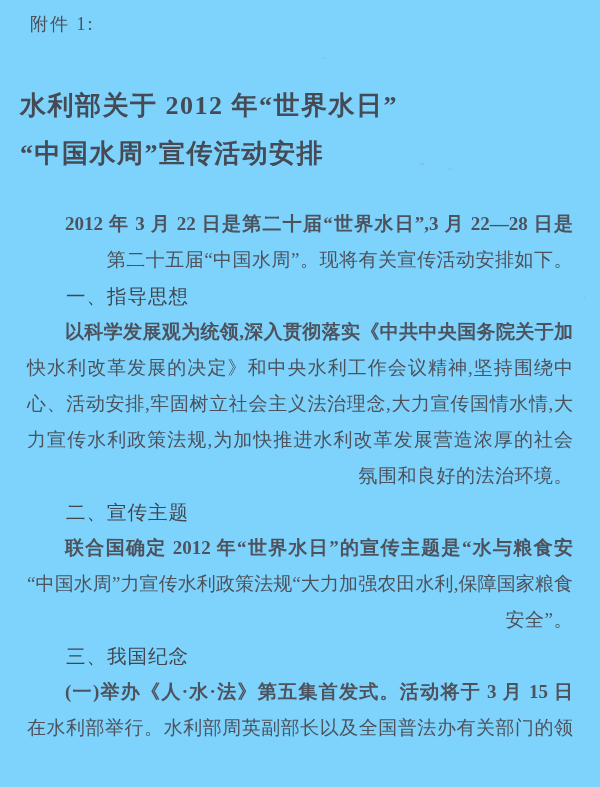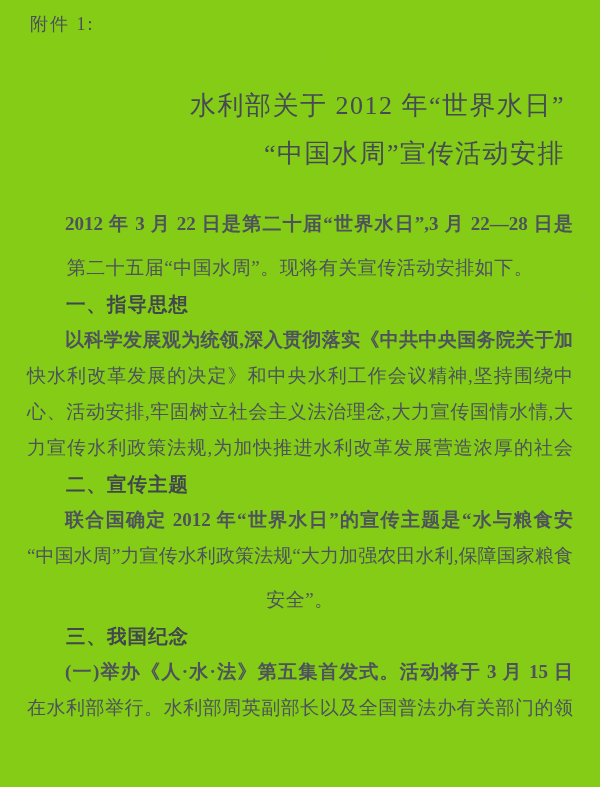--- a/index.html
+++ b/index.html
@@ -12,41 +12,41 @@
     position: relative;
     background: #fdfdfe;
     overflow: hidden;
     font-family: "Liberation Serif", "DejaVu Serif", serif;
     color: #4d525d;
     -webkit-font-smoothing: antialiased;
   }
   .scan-page {
     position: absolute;
     inset: 0;
-    background: #84cc16;
+    background: #7dd3fc;
   }
   .attachment-label {
     position: absolute;
     top: 12px;
     left: 30px;
     font-size: 18px;
     letter-spacing: 2px;
     font-weight: 500;
     color: #4b505b;
     white-space: nowrap;
   }
   .doc-title {
     position: absolute;
     top: 82px;
     left: 20px;
     width: 545px;
-    text-align: right;
+    text-align: left;
     font-size: 26px;
     line-height: 48px;
-    font-weight: normal;
+    font-weight: bold;
     letter-spacing: 1.5px;
     color: #454a55;
   }
   .doc-body {
     position: absolute;
     top: 206px;
     left: 27px;
     width: 546px;
     font-size: 19px;
     line-height: 36px;
@@ -61,27 +61,26 @@
     text-align-last: justify;
     white-space: normal;
     font-weight: bold;
   }
   .line.body-full {
     text-align: justify;
     text-align-last: justify;
     white-space: normal;
   }
   .line.body-end {
-    text-align: center;
+    text-align: right;
     letter-spacing: 0.5px;
-    margin-top: 8px;
   }
   .line.heading {
     font-family: "Liberation Sans", "DejaVu Sans", sans-serif;
-    font-weight: bold;
+    font-weight: normal;
     text-indent: 2em;
     font-size: 19.5px;
     letter-spacing: 1px;
     color: #41464f;
   }
   
   .speck {
     position: absolute;
     background: #9aa0a8;
     border-radius: 50%;
@@ -105,20 +104,21 @@
   </div>
 
   <div class="doc-body">
       <div class="line para-first">2012 年 3 月 22 日是第二十届“世界水日”,3 月 22—28 日是</div>
       <div class="line body-end">第二十五届“中国水周”。现将有关宣传活动安排如下。</div>
       <div class="line heading">一、指导思想</div>
       <div class="line para-first">以科学发展观为统领,深入贯彻落实《中共中央国务院关于加</div>
       <div class="line body-full">快水利改革发展的决定》和中央水利工作会议精神,坚持围绕中</div>
       <div class="line body-full">心、活动安排,牢固树立社会主义法治理念,大力宣传国情水情,大</div>
       <div class="line body-full">力宣传水利政策法规,为加快推进水利改革发展营造浓厚的社会</div>
+      <div class="line body-end">氛围和良好的法治环境。</div>
       <div class="line heading">二、宣传主题</div>
       <div class="line para-first">联合国确定 2012 年“世界水日”的宣传主题是“水与粮食安</div>
       <div class="line body-full">“中国水周”力宣传水利政策法规“大力加强农田水利,保障国家粮食</div>
       <div class="line body-end">安全”。</div>
       <div class="line heading">三、我国纪念</div>
       <div class="line para-first">(一)举办《人·水·法》第五集首发式。活动将于 3 月 15 日</div>
       <div class="line body-full">在水利部举行。水利部周英副部长以及全国普法办有关部门的领</div>
     </div>
 
   <div class="speck s1"></div>

